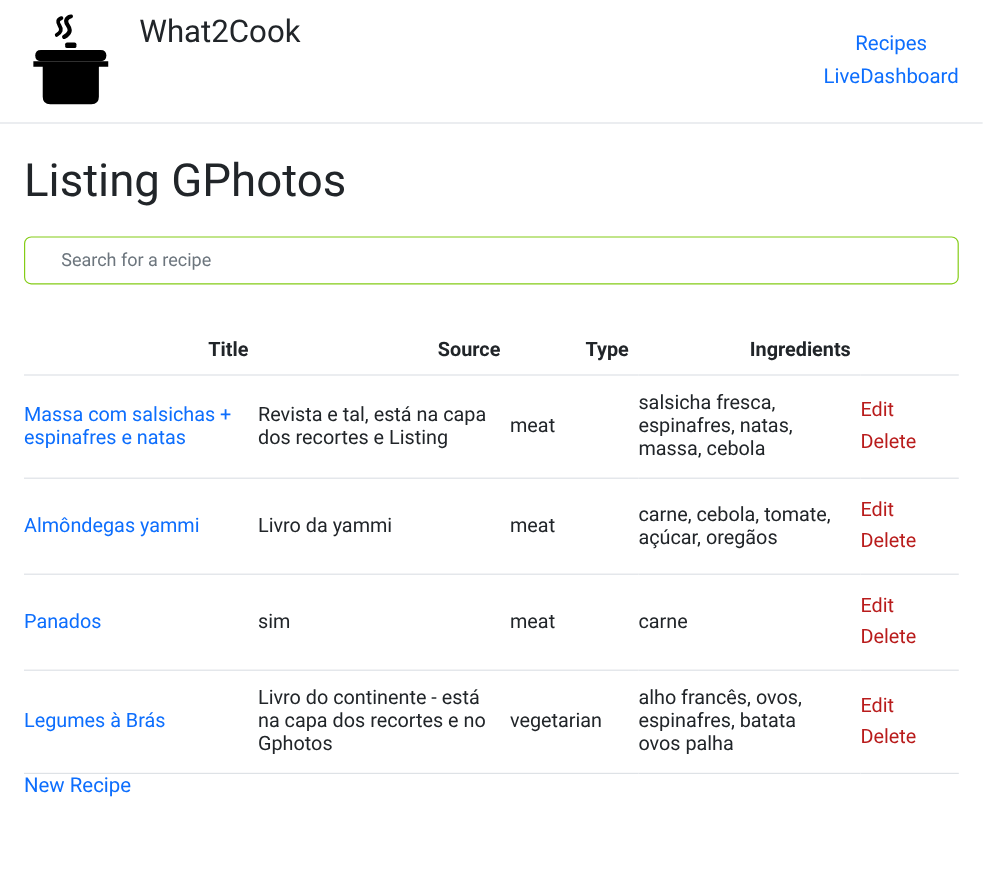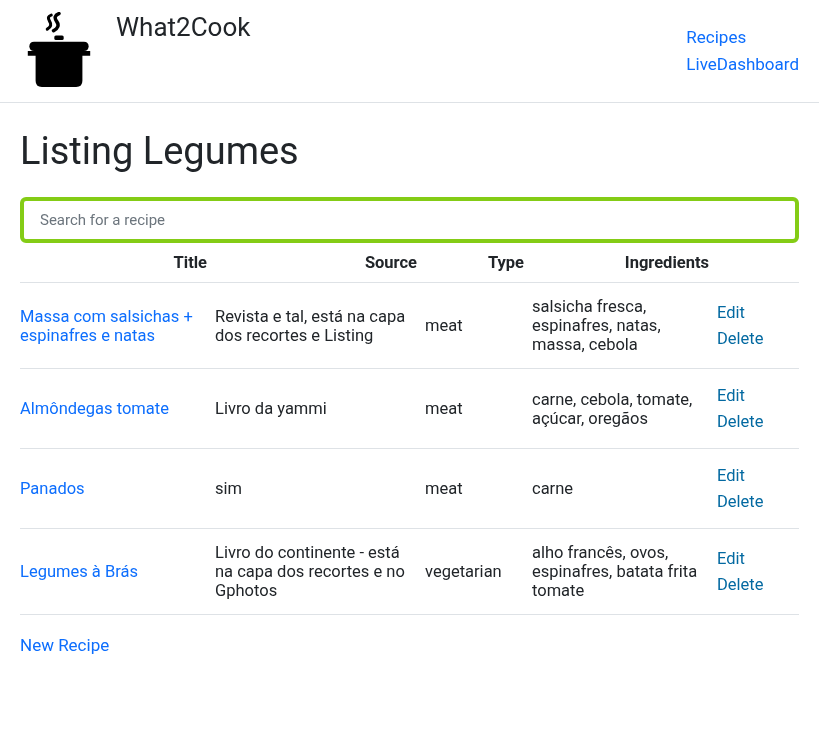--- a/index.html
+++ b/index.html
@@ -23,44 +23,45 @@
     .brand {
       display: flex;
       align-items: flex-start;
       gap: 18px;
     }
     .brand-title {
       font-size: 26px;
       font-weight: 400;
     }
     nav {
-      text-align: left;
+      text-align: center;
     }
     nav a {
       display: block;
       color: #0d6efd;
       text-decoration: none;
       font-size: 17px;
       line-height: 1.6;
     }
     main {
       padding: 20px;
     }
     h1 {
       font-size: 38px;
       font-weight: 400;
       margin-bottom: 24px;
       margin-top: 6px;
     }
     .search-input {
       width: 100%;
-      padding: 10px 16px;
+      padding: 10px 30px;
       font-size: 15px;
-      border: 4px solid #84cc16;
+      border: 1px solid #84cc16;
       border-radius: 6px;
+      margin-bottom: 36px;
       font-family: inherit;
       color: #495057;
     }
     .search-input::placeholder {
       color: #6c757d;
     }
     table {
       width: 100%;
       border-collapse: collapse;
       font-size: 16.5px;
@@ -83,27 +84,26 @@
     .col-source { width: 210px; }
     .col-type { width: 107px; }
     .col-ingredients { width: 185px; }
     a.title-link {
       color: #0d6efd;
       text-decoration: none;
       font-weight: 400;
     }
     .actions a {
       display: block;
-      color: #0369a1;
+      color: #b91c1c;
       text-decoration: none;
       line-height: 1.55;
     }
     .new-recipe {
       display: inline-block;
-      margin-top: 20px;
       color: #0d6efd;
       text-decoration: none;
       font-size: 17px;
     }
     .pot-icon svg {
       display: block;
     }
   </style>
 </head>
 <body>
@@ -121,21 +121,21 @@
     </span>
     <span class="brand-title">What2Cook</span>
   </div>
   <nav>
     <a href="#">Recipes</a>
     <a href="#">LiveDashboard</a>
   </nav>
 </header>
 
 <main>
-  <h1>Listing Legumes</h1>
+  <h1>Listing GPhotos</h1>
 
   <input type="text" class="search-input" placeholder="Search for a recipe" style="">
 
   <table>
     <thead>
       <tr>
         <th class="col-title">Title</th>
         <th class="col-source">Source</th>
         <th class="col-type">Type</th>
         <th class="col-ingredients">Ingredients</th>
@@ -147,21 +147,21 @@
         <td><a href="#" class="title-link">Massa com salsichas + espinafres e natas</a></td>
         <td>Revista e tal, está na capa dos recortes e Listing</td>
         <td>meat</td>
         <td>salsicha fresca, espinafres, natas, massa, cebola</td>
         <td class="actions">
           <a href="#">Edit</a>
           <a href="#">Delete</a>
         </td>
       </tr>
       <tr>
-        <td><a href="#" class="title-link">Almôndegas tomate</a></td>
+        <td><a href="#" class="title-link">Almôndegas yammi</a></td>
         <td>Livro da yammi</td>
         <td>meat</td>
         <td>carne, cebola, tomate, açúcar, oregãos</td>
         <td class="actions">
           <a href="#">Edit</a>
           <a href="#">Delete</a>
         </td>
       </tr>
       <tr>
         <td><a href="#" class="title-link">Panados</a></td>
@@ -170,21 +170,21 @@
         <td>carne</td>
         <td class="actions">
           <a href="#">Edit</a>
           <a href="#">Delete</a>
         </td>
       </tr>
       <tr>
         <td><a href="#" class="title-link">Legumes à Brás</a></td>
         <td>Livro do continente - está na capa dos recortes e no Gphotos</td>
         <td>vegetarian</td>
-        <td>alho francês, ovos, espinafres, batata frita tomate</td>
+        <td>alho francês, ovos, espinafres, batata ovos palha</td>
         <td class="actions">
           <a href="#">Edit</a>
           <a href="#">Delete</a>
         </td>
       </tr>
     </tbody>
   </table>
 
   <a href="#" class="new-recipe">New Recipe</a>
 </main>

